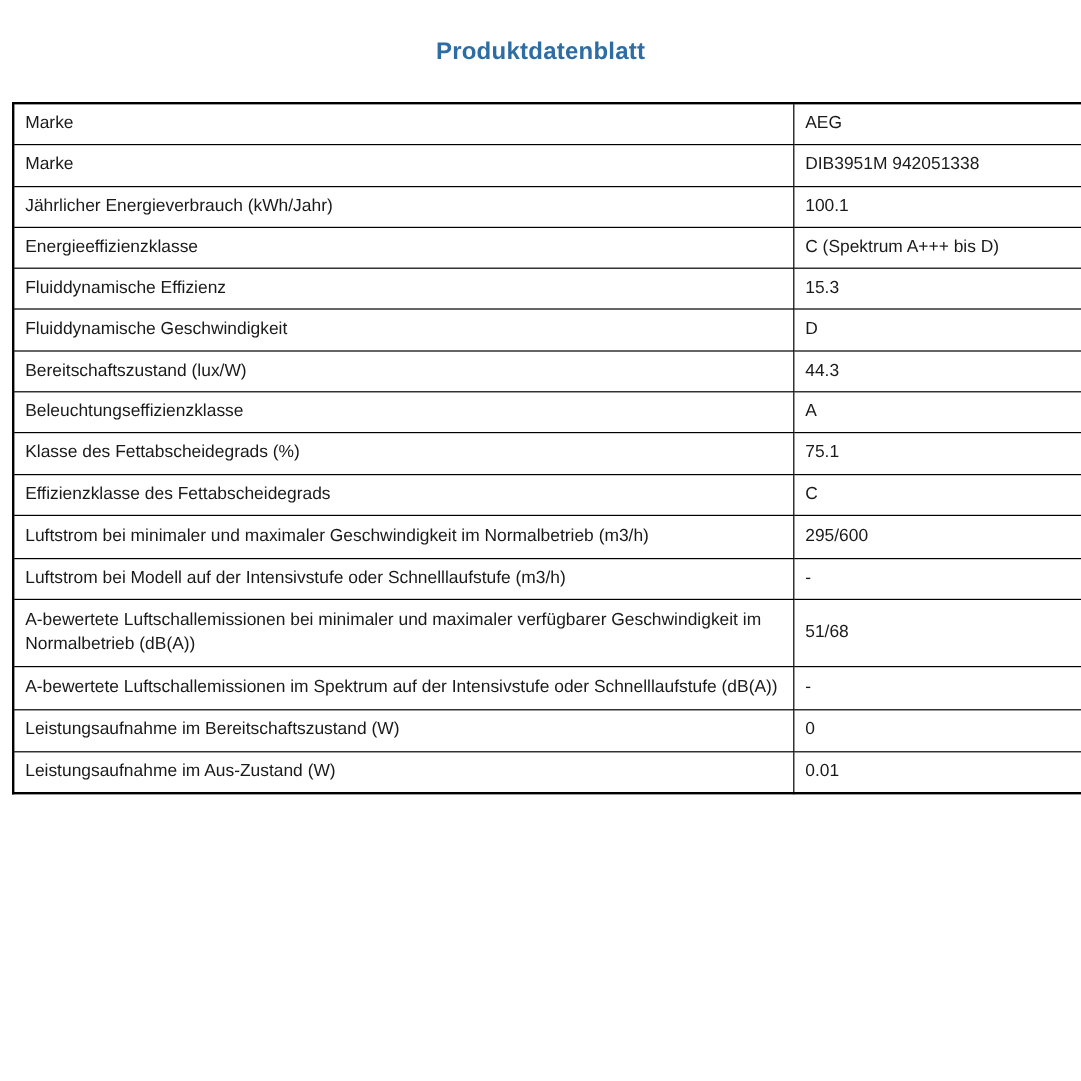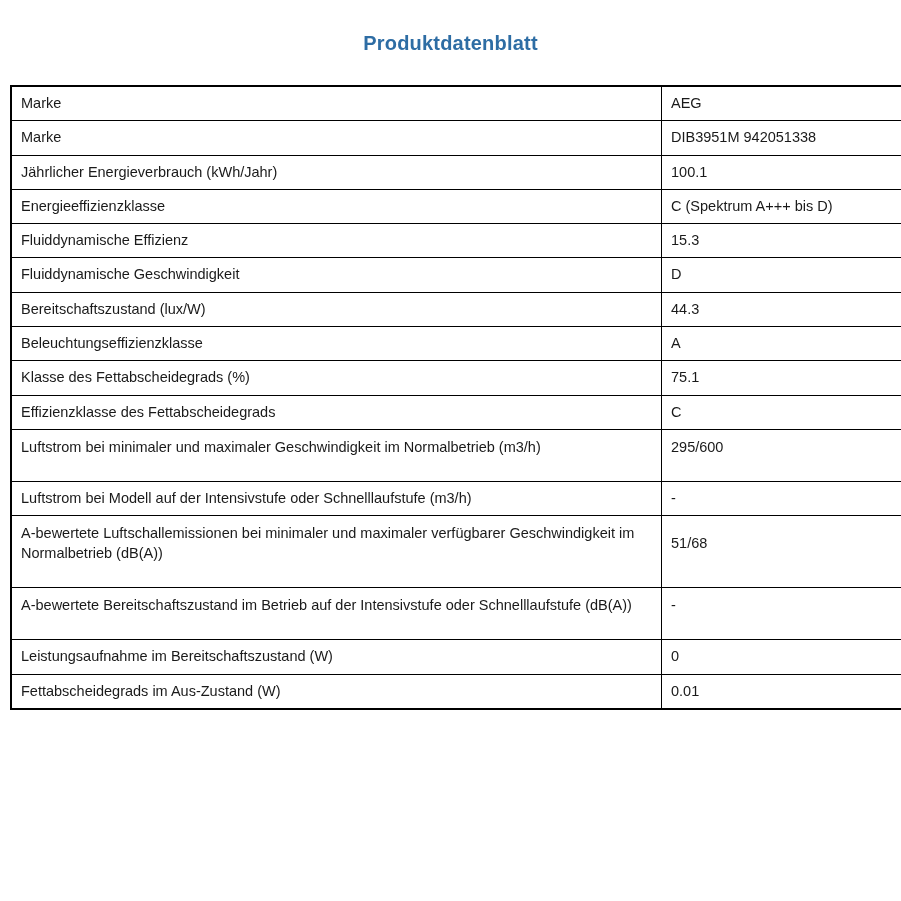--- a/index.html
+++ b/index.html
@@ -46,21 +46,21 @@
     word-wrap: break-word;
   }
   td.label-cell {
     width: 632px;
   }
   td.value-cell {
     width: 247px;
   }
   tr.tall td {
     padding-top: 8px;
-    padding-bottom: 24px;
+    padding-bottom: 8px;
   }
 </style>
 </head>
 <body>
 
 <div class="sheet">
   <h1 class="doc-title" style="color: rgb(46, 109, 164);">Produktdatenblatt</h1>
   <table class="spec-table">
     <tbody>
       <tr>
@@ -109,26 +109,26 @@
       </tr>
       <tr>
         <td class="label-cell">Luftstrom bei Modell auf der Intensivstufe oder Schnelllaufstufe (m3/h)</td>
         <td class="value-cell">-</td>
       </tr>
       <tr class="tall">
         <td class="label-cell">A-bewertete Luftschallemissionen bei minimaler und maximaler verfügbarer Geschwindigkeit im Normalbetrieb (dB(A))</td>
         <td class="value-cell">51/68</td>
       </tr>
       <tr class="tall">
-        <td class="label-cell">A-bewertete Bereitschaftszustand im Betrieb auf der Intensivstufe oder Schnelllaufstufe (dB(A))</td>
+        <td class="label-cell">A-bewertete Luftschallemissionen im Spektrum auf der Intensivstufe oder Schnelllaufstufe (dB(A))</td>
         <td class="value-cell">-</td>
       </tr>
       <tr>
         <td class="label-cell">Leistungsaufnahme im Bereitschaftszustand (W)</td>
         <td class="value-cell">0</td>
       </tr>
       <tr>
-        <td class="label-cell">Fettabscheidegrads im Aus-Zustand (W)</td>
+        <td class="label-cell">Leistungsaufnahme im Aus-Zustand (W)</td>
         <td class="value-cell">0.01</td>
       </tr>
     </tbody>
   </table>
 </div>
 
 </body></html>

